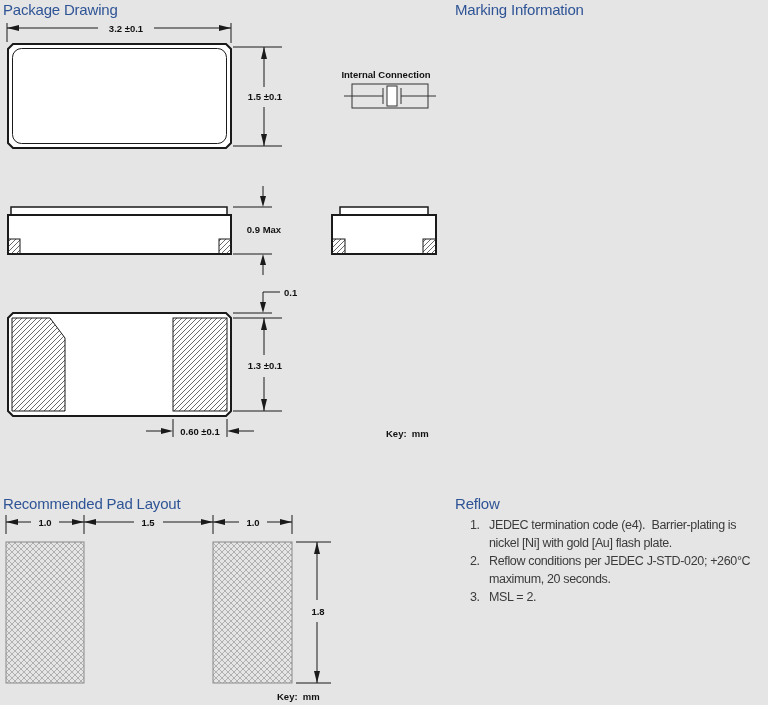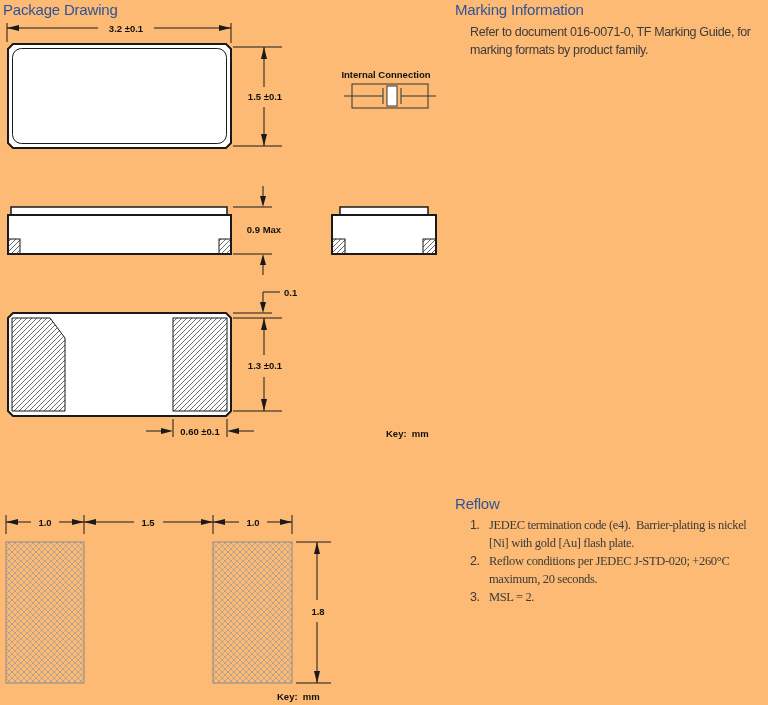--- a/index.html
+++ b/index.html
@@ -1,38 +1,38 @@
 <!DOCTYPE html>
 <html><head>
 <meta charset="utf-8">
 <style>
   html,body{margin:0;padding:0;background:#fff;}
-  #page{position:relative;width:768px;height:705px;background:#fdba74;overflow:hidden;
+  #page{position:relative;width:768px;height:705px;background:#e5e5e5;overflow:hidden;
         font-family:"Liberation Sans",sans-serif;}
   .heading{position:absolute;font-size:15px;letter-spacing:-0.2px;color:#2F5496;
            white-space:nowrap;}
   .bodytext{position:absolute;font-size:12.5px;letter-spacing:-0.35px;line-height:18px;
             color:#3b3b3b;}
   .notes-list{position:absolute;left:470px;top:516px;width:292px;}
   .note-row{display:flex;font-size:12.5px;letter-spacing:-0.35px;line-height:18px;color:#3b3b3b;}
   .note-num{width:19px;flex:0 0 19px;}
-  .note-text{width:272px;white-space:pre-wrap;font-family:Liberation Serif, serif;}
+  .note-text{width:272px;white-space:pre-wrap;}
   svg{position:absolute;left:0;top:0;}
   text{font-family:"Liberation Sans",sans-serif;font-size:9.5px;font-weight:bold;
        fill:#111;white-space:pre;}
 </style>
 </head>
 <body>
 <div id="page">
 
   <div class="heading" style="left:3px;top:1px;">Package Drawing</div>
   <div class="heading" style="left:455px;top:1px;">Marking Information</div>
+  <div class="heading" style="left:3px;top:495px;">Recommended Pad Layout</div>
   <div class="heading" style="left:455px;top:495px;">Reflow</div>
 
-  <div class="bodytext" style="left:470px;top:23px;width:296px;">Refer to document 016-0071-0, TF Marking Guide, for marking formats by product family.</div>
 
   <div class="notes-list">
     <div class="note-row">
       <span class="note-num">1.</span>
       <span class="note-text">JEDEC termination code (e4).  Barrier-plating is nickel [Ni] with gold [Au] flash plate.</span>
     </div>
     <div class="note-row">
       <span class="note-num">2.</span>
       <span class="note-text">Reflow conditions per JEDEC J-STD-020; +260°C maximum, 20 seconds.</span>
     </div>

